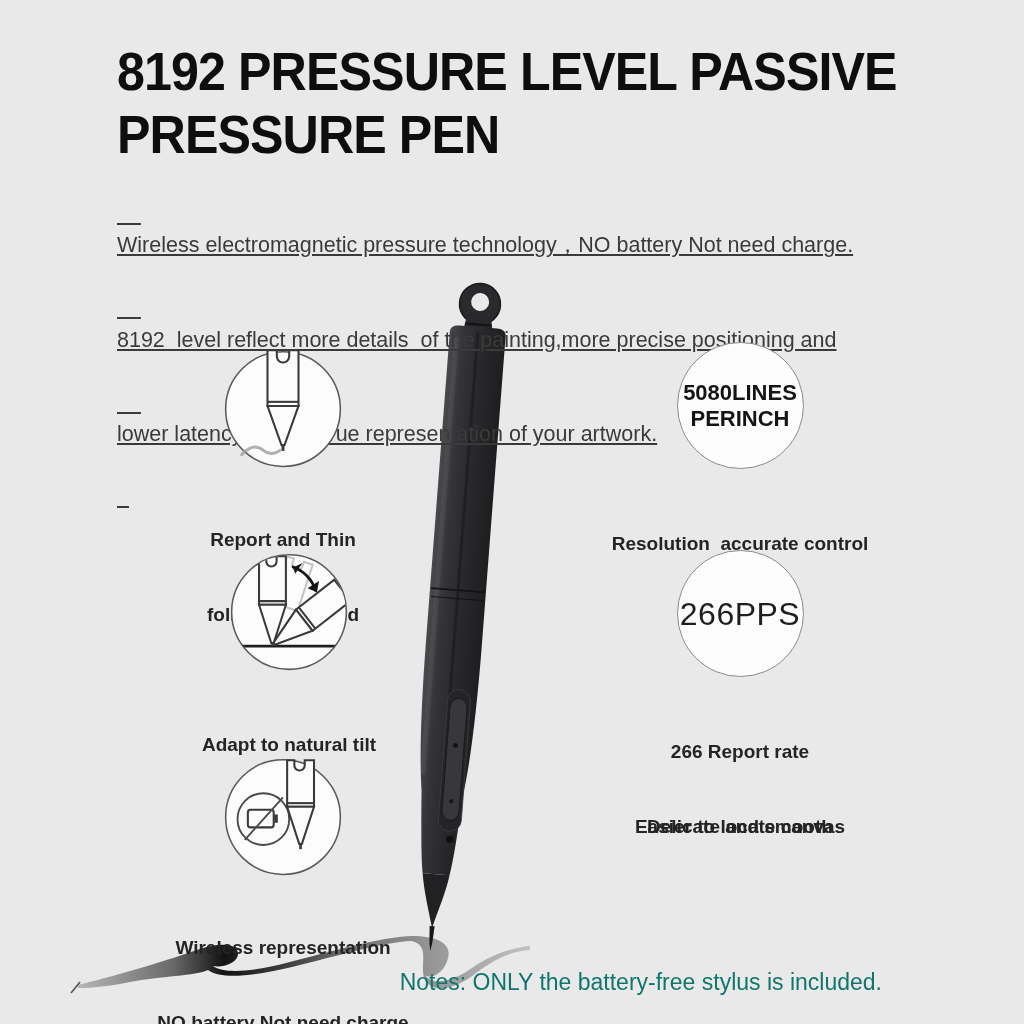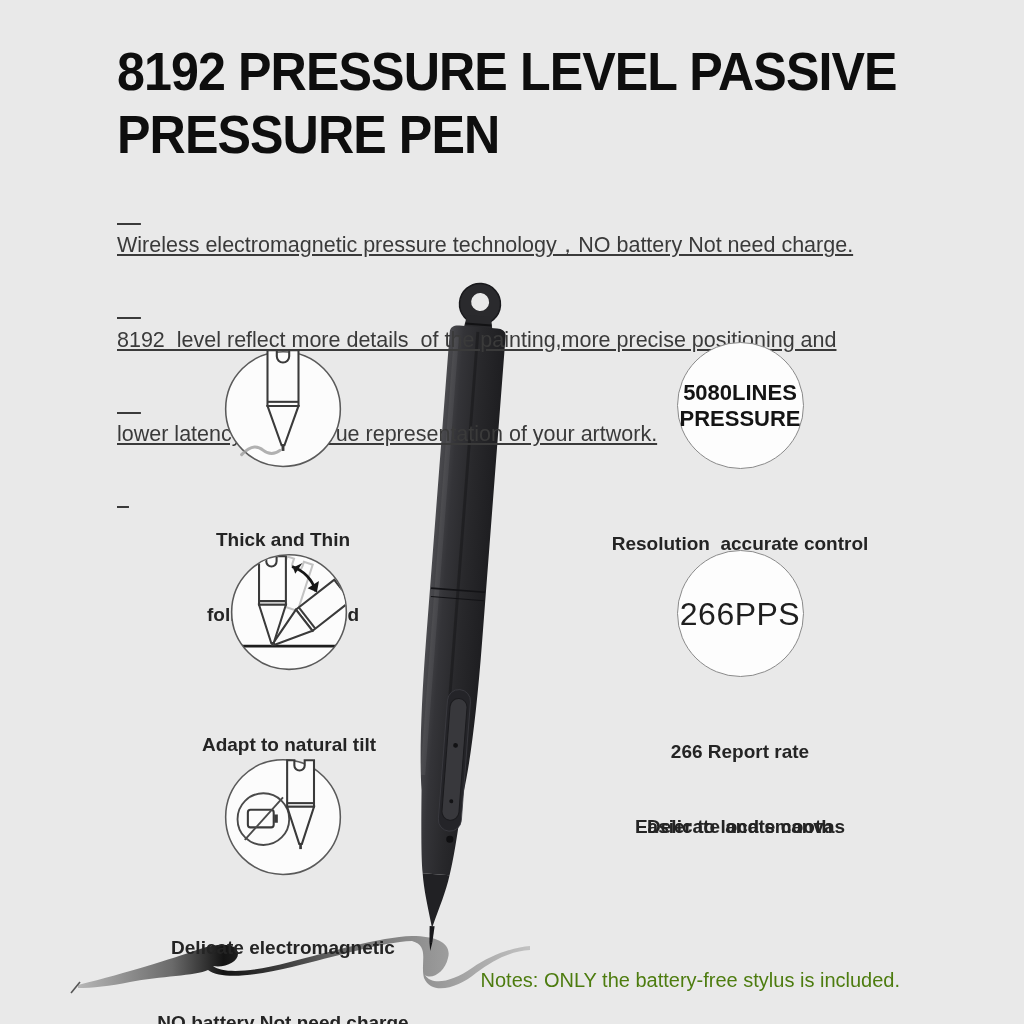--- a/index.html
+++ b/index.html
@@ -12,21 +12,21 @@
   .feature{position:absolute;display:flex;flex-direction:column;align-items:center;}
   .feature .icon-wrap{width:124px;height:124px;}
   .caption{margin-top:8px;text-align:center;font-size:19px;line-height:25px;font-weight:700;
            color:#242424;white-space:pre-wrap;}
   .fl{width:260px;}
   .fr{width:270px;}
   .stat-circle{width:127px;height:127px;border-radius:50%;background:#fdfdfd;border:1px solid #8a8a8a;
                display:flex;flex-direction:column;align-items:center;justify-content:center;box-sizing:border-box;}
   .stat-big{font-size:32px;font-weight:400;color:#1f1f1f;letter-spacing:.5px;line-height:36px;}
   .stat-bold{font-size:22px;font-weight:800;color:#141414;line-height:26px;letter-spacing:0;}
-  .note{position:absolute;right:0;top:969px;font-size:20px;color:#4d7c0f;white-space:pre-wrap;}
+  .note{position:absolute;right:18px;top:969px;font-size:23px;color:#0f766e;white-space:pre-wrap;}
   svg{display:block;}
   .pen-layer{position:absolute;left:0;top:0;pointer-events:none;}
 </style>
 </head>
 <body>
 
 <div class="canvas">
 
   <svg class="pen-layer" width="1024" height="1024" viewBox="0 0 1024 1024">
     <defs>
@@ -114,21 +114,21 @@
         <g stroke="#3a3a3a" stroke-width="2" fill="#fcfcfc">
           <path d="M45 5 H54 V11 a6 6 0 0 0 12 0 V5 H75 V59 H45 Z"></path>
           <line x1="45" y1="55" x2="75" y2="55"></line>
           <path d="M45 59 L58.6 97 H61.4 L75 59 Z"></path>
           <rect x="58.6" y="96" width="2.8" height="6.5" fill="#3a3a3a" stroke="none"></rect>
         </g>
         <path d="M20 106 C30 96 36 98 41 102 C46 106 52 106 57 102" fill="none" stroke="#9d9d9d" stroke-width="3" stroke-linecap="round" opacity="0.8"></path>
       </svg>
     </div>
     <div class="caption">
-      <div>Thick and Thin</div>
+      <div>Report and Thin</div>
       <div>follow your mind</div>
     </div>
   </div>
 
   <div class="feature fl" style="left:159px;top:550px;">
     <div class="icon-wrap">
       <svg width="124" height="124" viewBox="0 0 120 120">
         <defs>
             <clipPath id="c2">
               <circle cx="60" cy="60" r="55"></circle>
@@ -174,29 +174,29 @@
         <line x1="23" y1="84" x2="60" y2="43" stroke="#4a4a4a" stroke-width="1.8"></line>
         <g stroke="#3a3a3a" stroke-width="2" fill="#fcfcfc">
           <path d="M64 7 H71 V12 a5 5 0 0 0 10 0 V7 H90 V52 H64 Z"></path>
           <line x1="64" y1="48.5" x2="90" y2="48.5"></line>
           <path d="M64 52 L75.7 88 H78.3 L90 52 Z"></path>
           <rect x="75.7" y="87" width="2.6" height="6" fill="#3a3a3a" stroke="none"></rect>
         </g>
       </svg>
     </div>
     <div class="caption">
-      <div>Delicate electromagnetic</div>
+      <div>Wireless representation</div>
       <div>NO battery Not need charge</div>
     </div>
   </div>
 
   <div class="feature fr" style="left:605px;top:342px;">
     <div class="stat-circle">
       <div class="stat-bold">5080LINES</div>
-      <div class="stat-bold">PRESSURE</div>
+      <div class="stat-bold">PERINCH</div>
     </div>
     <div class="caption" style="margin-top:12px;">
       <div>Resolution  accurate control</div>
       <div></div>
     </div>
   </div>
 
   <div class="feature fr" style="left:605px;top:550px;">
     <div class="stat-circle">
       <div class="stat-big">266PPS</div>

